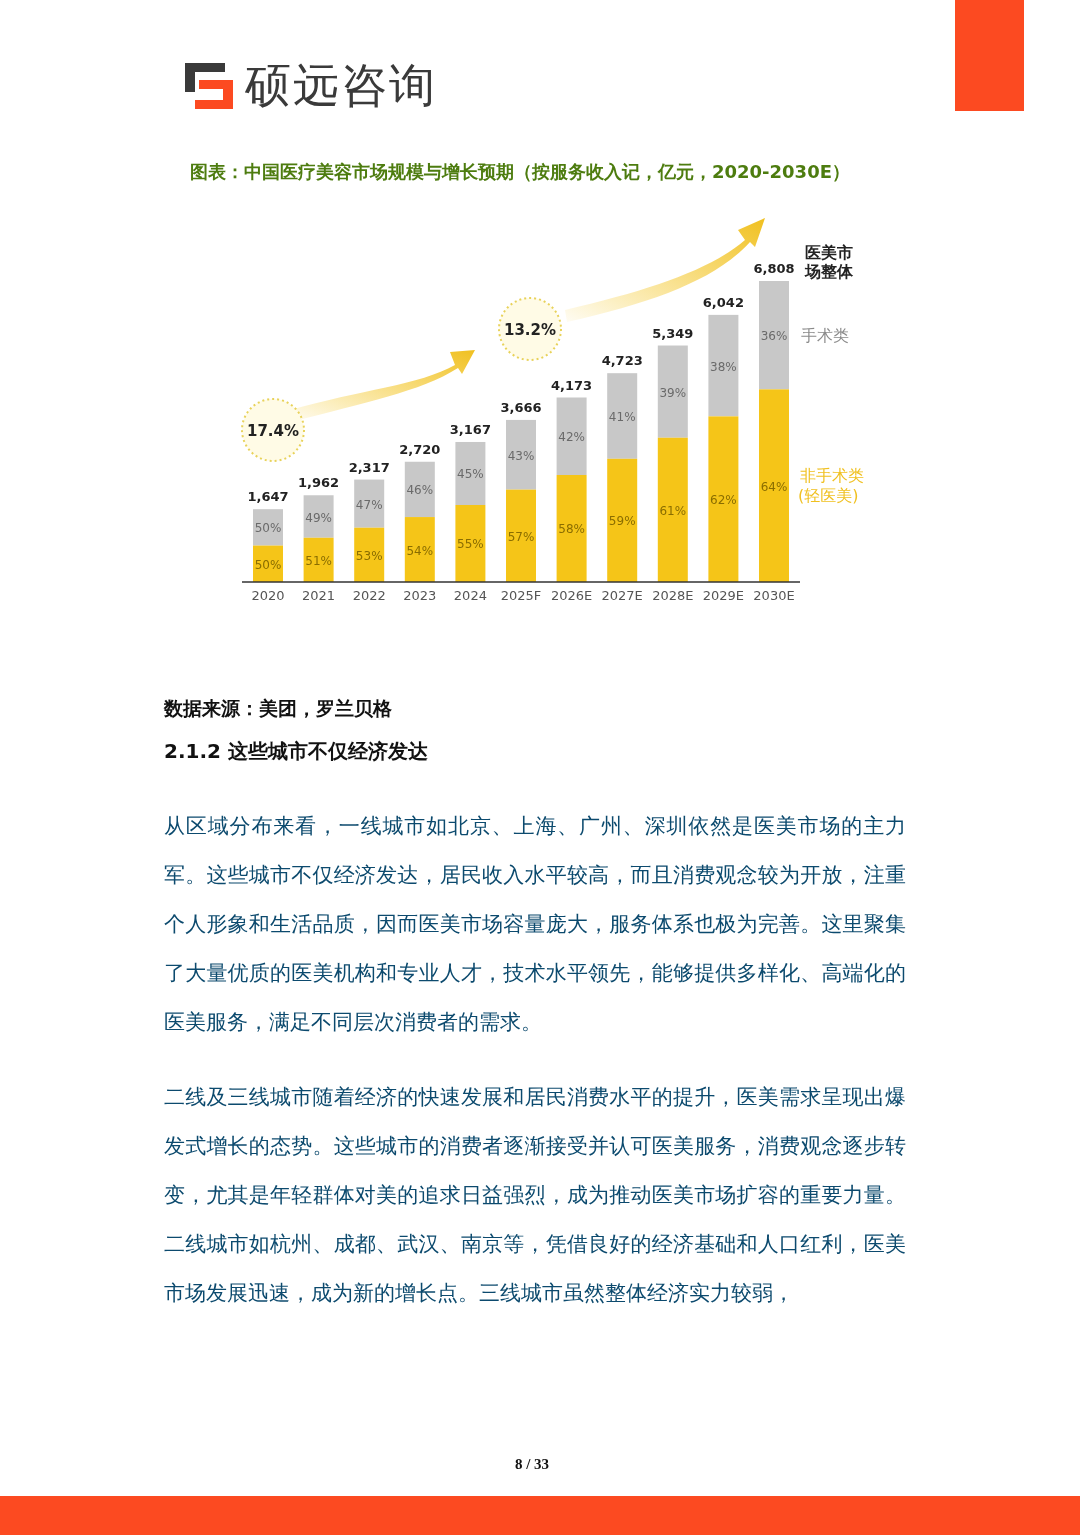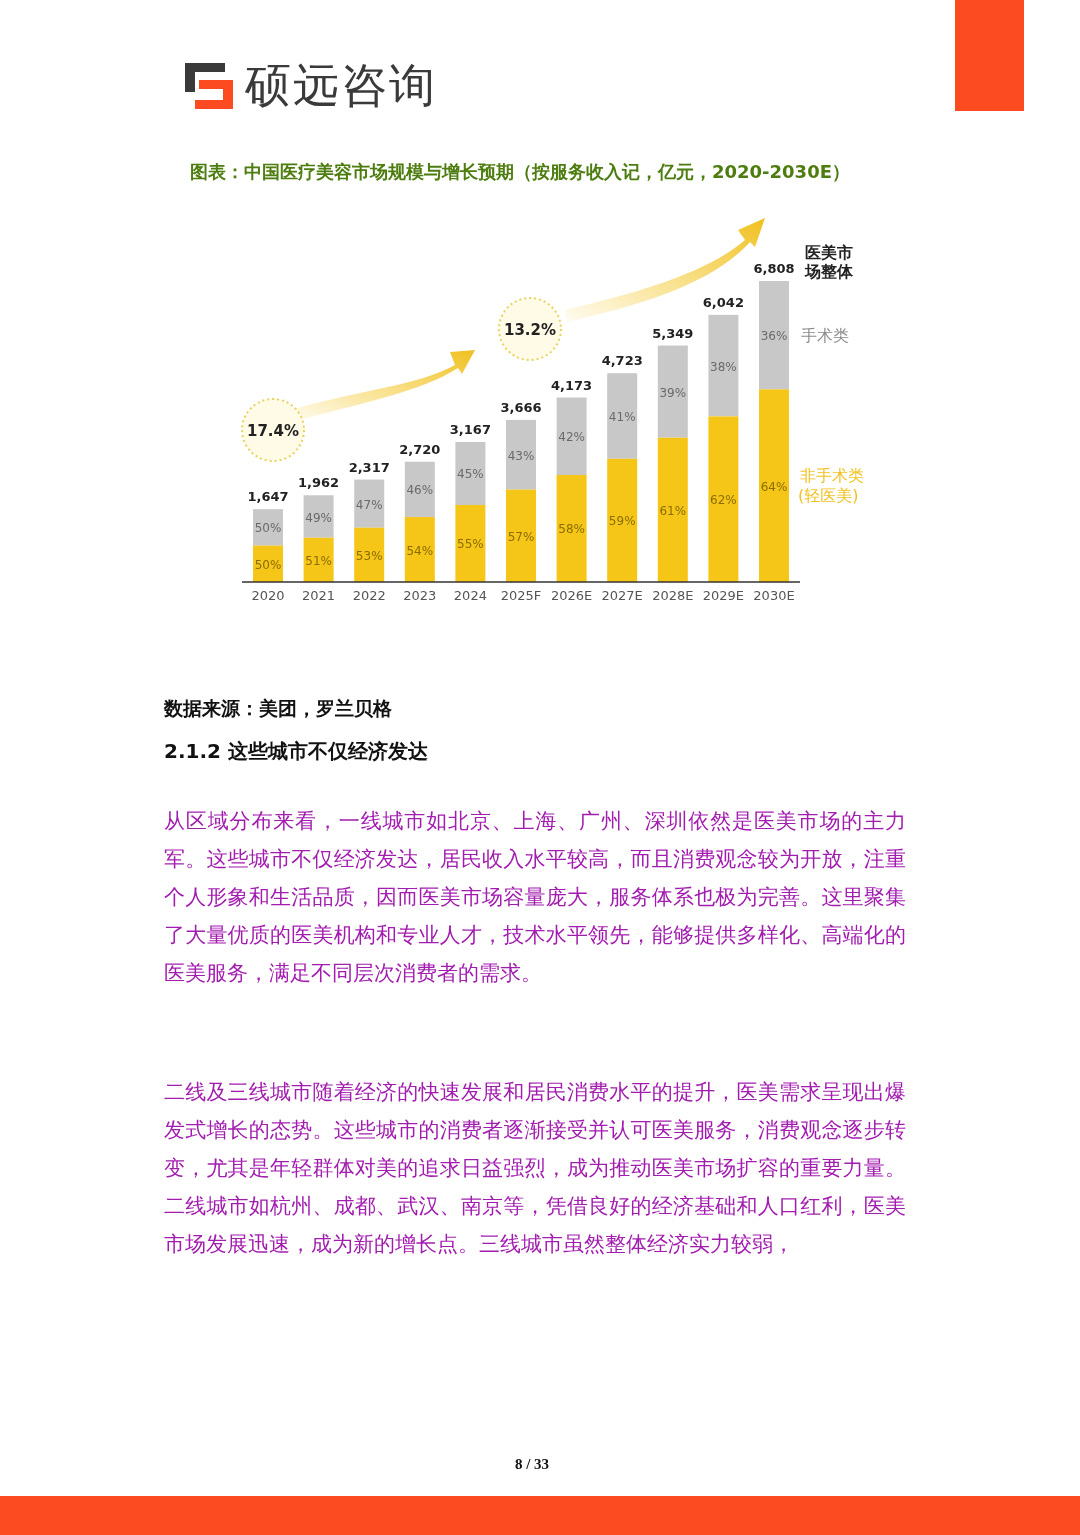--- a/index.html
+++ b/index.html
@@ -7,21 +7,21 @@
          font-family:"DejaVu Sans", sans-serif; color:#1a1a1a; }
   .corner-tab { position:absolute; left:955px; top:0; width:69px; height:111px; background:#fc4a21; }
   .footer-bar { position:absolute; left:0; top:1496px; width:1080px; height:39px; background:#fc4a21; }
   .logo { position:absolute; left:185px; top:60px; height:52px; display:flex; align-items:center;justify-content:flex-end; }
   .logo-mark { width:50px; height:46px; position:relative; margin-right:10px; }
   .logo-text { font-size:46px; color:#3a3a3a; letter-spacing:2px; font-family:"DejaVu Sans", sans-serif; }
   .chart-title { position:absolute; left:190px; top:160px; font-size:18px; font-weight:bold; color:#4d7c0f; white-space:nowrap; }
   .chart-wrap { position:absolute; left:0; top:0; width:1080px; height:620px; }
   .source { position:absolute; left:164px; top:664px; font-size:19px; font-weight:bold; color:#111;margin-top:32px; }
   .section { position:absolute; left:164px; top:738px; font-size:20px; font-weight:bold; color:#111; }
-  .para { position:absolute; left:164px; width:742px; font-size:21px; line-height:38px; color:#a21caf; text-align:justify; }
+  .para { position:absolute; left:164px; width:742px; font-size:21px; line-height:49px; color:#0c4a6e; text-align:justify; }
   .p1 { top:802px; }
   .p2 { top:1073px; }
   .page-num { position:absolute; left:0; width:1064px; top:1456px; text-align:center; font-family:"Liberation Serif", serif; font-weight:bold; font-size:15px; color:#111; }
   svg text { font-family:"DejaVu Sans", sans-serif; }
 </style>
 </head>
 <body>
 
 <div class="corner-tab"></div>
 

